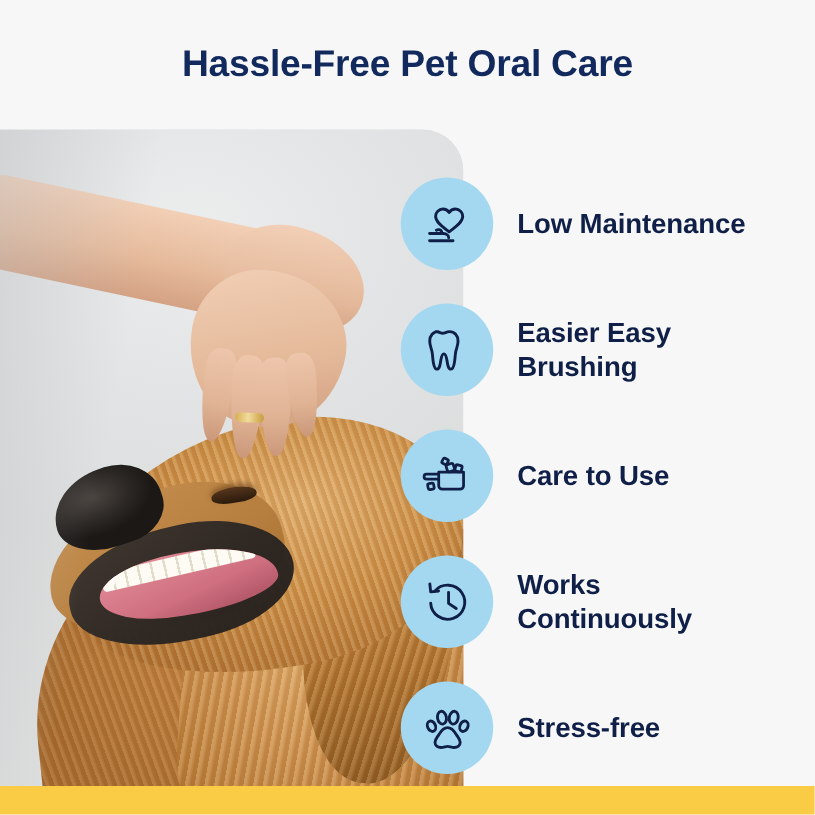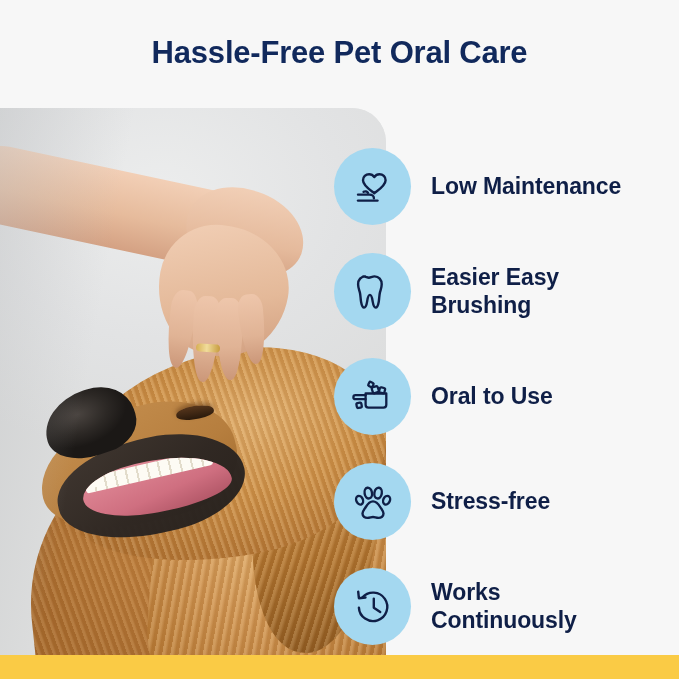--- a/index.html
+++ b/index.html
@@ -397,44 +397,44 @@
       <div class="feature-icon">
         <svg width="50" height="50" viewBox="0 0 50 50" fill="none" stroke="#0f1f47" stroke-width="2.3" stroke-linecap="round" stroke-linejoin="round">
           <path d="M20.5 21.5h17.8v11.3c0 1.6-1.3 2.9-2.9 2.9H20.5c-1.6 0-2.9-1.3-2.9-2.9V21.5z"></path>
           <path d="M17.6 23.2H7.4c-1.1 0-2 .9-2 2s.9 2 2 2h10.2"></path>
           <rect x="24.2" y="14.6" width="6.2" height="6.2" rx="1.6" transform="rotate(-18 27.3 17.7)"></rect>
           <rect x="31.4" y="15.6" width="5.4" height="5.4" rx="1.4" transform="rotate(14 34.1 18.3)"></rect>
           <rect x="20.6" y="10.2" width="4.6" height="4.6" rx="1.2" transform="rotate(26 22.9 12.5)"></rect>
           <rect x="8.6" y="30.8" width="5" height="5" rx="1.3" transform="rotate(-10 11.1 33.3)"></rect>
         </svg>
       </div>
-      <div class="feature-label">Oral to Use</div>
+      <div class="feature-label">Care to Use</div>
+    </div>
+
+    <div class="feature">
+      <div class="feature-icon">
+        <svg width="48" height="48" viewBox="0 0 48 48" fill="none" stroke="#0f1f47" stroke-width="2.4" stroke-linecap="round" stroke-linejoin="round">
+          <path d="M13.3 14.6A14.2 14.2 0 1 1 9.9 24.6"></path>
+          <path d="M9.2 8.6l.7 6.6 6.6-.7"></path>
+          <path d="M24.8 15.6v9.2l6.4 4.3"></path>
+        </svg>
+      </div>
+      <div class="feature-label">Works Continuously</div>
     </div>
 
     <div class="feature">
       <div class="feature-icon">
         <svg width="48" height="48" viewBox="0 0 48 48" fill="none" stroke="#0f1f47" stroke-width="2.4" stroke-linecap="round" stroke-linejoin="round">
           <ellipse cx="19.3" cy="15.1" rx="3.7" ry="5.4" transform="rotate(-10 19.3 15.1)"></ellipse>
           <ellipse cx="29.1" cy="15.1" rx="3.7" ry="5.4" transform="rotate(10 29.1 15.1)"></ellipse>
           <ellipse cx="10.6" cy="22.2" rx="3.3" ry="4.5" transform="rotate(-24 10.6 22.2)"></ellipse>
           <ellipse cx="37.6" cy="22.2" rx="3.3" ry="4.5" transform="rotate(24 37.6 22.2)"></ellipse>
           <path d="M24 23.4c-3.6 0-5.6 3-7.2 5.6-1.4 2.3-3.3 4.3-3.3 6.6 0 2.6 2.3 4.3 5 4.3 2.2 0 3.9-.9 5.5-.9s3.3.9 5.5.9c2.7 0 5-1.7 5-4.3 0-2.3-1.9-4.3-3.3-6.6-1.6-2.6-3.6-5.6-7.2-5.6z"></path>
         </svg>
       </div>
       <div class="feature-label">Stress-free</div>
     </div>
 
-    <div class="feature">
-      <div class="feature-icon">
-        <svg width="48" height="48" viewBox="0 0 48 48" fill="none" stroke="#0f1f47" stroke-width="2.4" stroke-linecap="round" stroke-linejoin="round">
-          <path d="M13.3 14.6A14.2 14.2 0 1 1 9.9 24.6"></path>
-          <path d="M9.2 8.6l.7 6.6 6.6-.7"></path>
-          <path d="M24.8 15.6v9.2l6.4 4.3"></path>
-        </svg>
-      </div>
-      <div class="feature-label">Works Continuously</div>
-    </div>
-
   </div>
 
   <div class="bottom-bar"></div>
 
 </div>
 
 </body></html>

